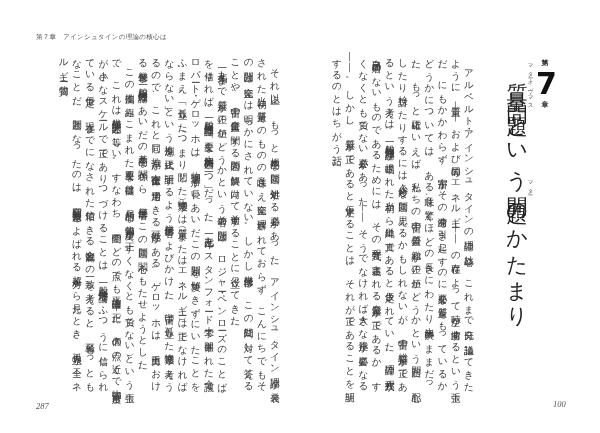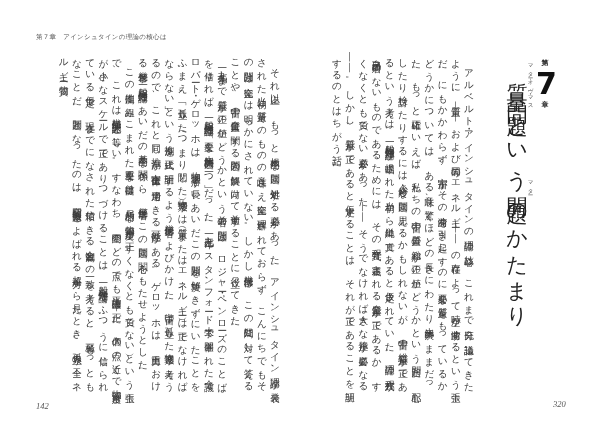--- a/index.html
+++ b/index.html
@@ -80,14 +80,14 @@
   <div class="chapter-label">
     <span class="dai">第</span>
     <span class="num">7</span>
     <span class="sho">章</span>
   </div>
   <div class="chapter-title">
     <ruby><span>質量問題</span><rt>マター・オヴ・マス</rt></ruby><span>という</span><ruby><span>問題</span><rt>マター</rt></ruby><span>のかたまり</span>
   </div>
 </div>
 
-<div id="page-left-num" class="page-num">142</div>
-<div id="page-right-num" class="page-num">320</div>
+<div id="page-left-num" class="page-num">287</div>
+<div id="page-right-num" class="page-num">100</div>
 
 </body></html>

